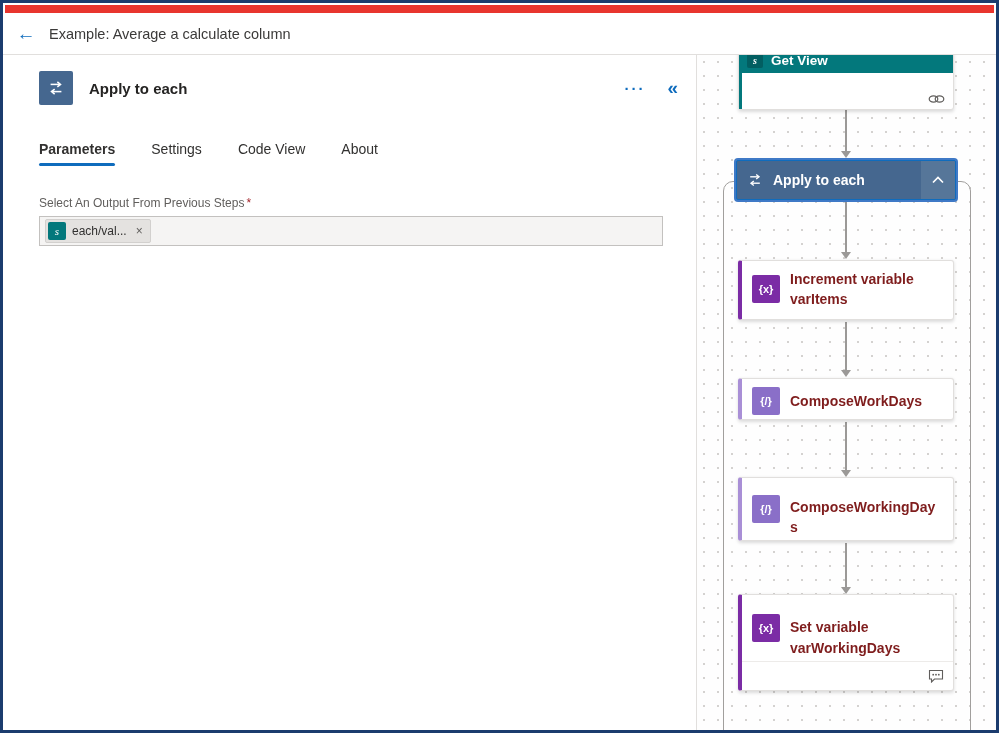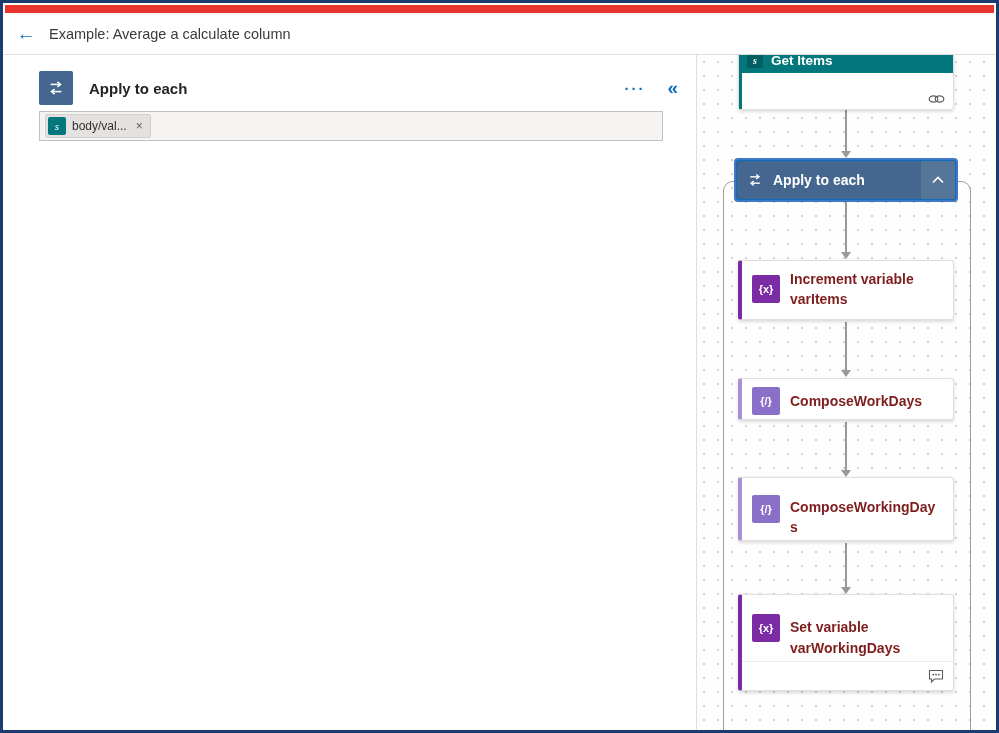--- a/index.html
+++ b/index.html
@@ -79,39 +79,48 @@
             <path d="M8.5 11.2L5 14l3.5 2.8" stroke="#fff" stroke-width="1.7" fill="none"></path>
           </svg>
         </div>
         <div class="action-title">Apply to each</div>
         <div class="hdr-controls">
           <span class="more-btn">···</span>
           <span class="collapse-btn">«</span>
         </div>
       </div>
 
+      <div class="tabs">
+        <div class="tab active">Parameters</div>
+        <div class="tab">Settings</div>
+        <div class="tab">Code View</div>
+        <div class="tab">About</div>
+      </div>
 
+      <div class="field-label">
+        <span>Select An Output From Previous Steps</span><span class="required">*</span>
+      </div>
 
       <div class="input-box">
         <div class="token">
           <span class="token-icon">s</span>
-          <span>body/val...</span>
+          <span>each/val...</span>
           <span class="token-close">×</span>
         </div>
       </div>
     </div>
 
     <div class="canvas">
 
       <div class="scope-outline"></div>
 
       <div class="node getitems">
         <div class="getitems-header">
           <span class="gi-icon">s</span>
-          <span>Get Items</span>
+          <span>Get View</span>
         </div>
         <div class="getitems-body">
           <svg width="17" height="12" viewBox="0 0 17 12">
             <ellipse cx="5.5" cy="6" rx="4.3" ry="3.1" fill="none" stroke="#605e5c" stroke-width="1.2"></ellipse>
             <ellipse cx="11.5" cy="6" rx="4.3" ry="3.1" fill="none" stroke="#605e5c" stroke-width="1.2"></ellipse>
           </svg>
         </div>
       </div>
 
       <div class="arrow" style="top:52px;height:44px;"></div>

